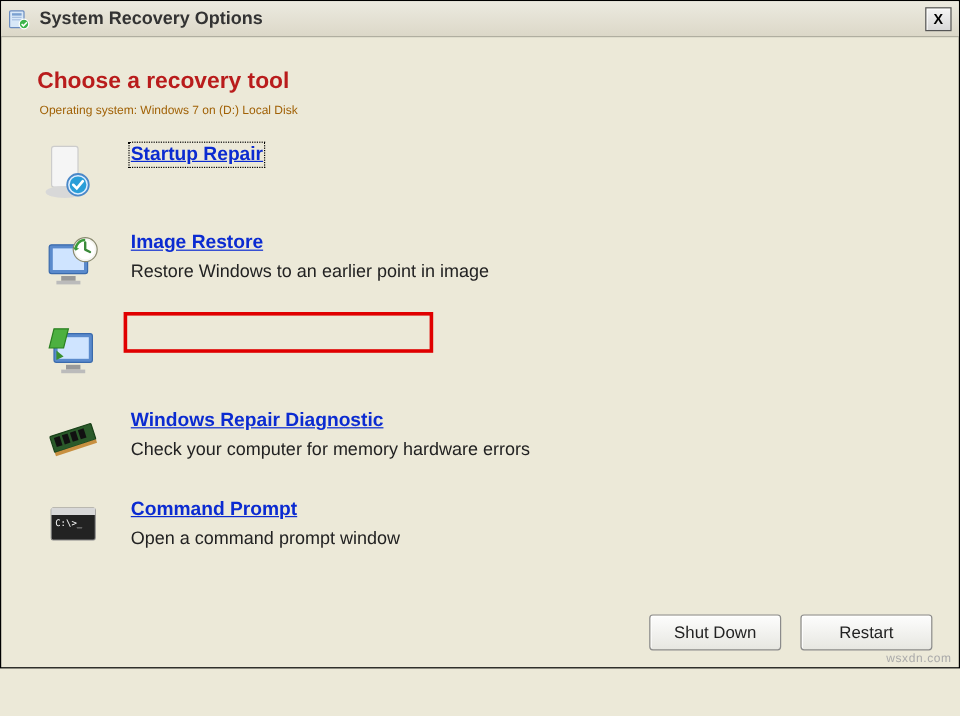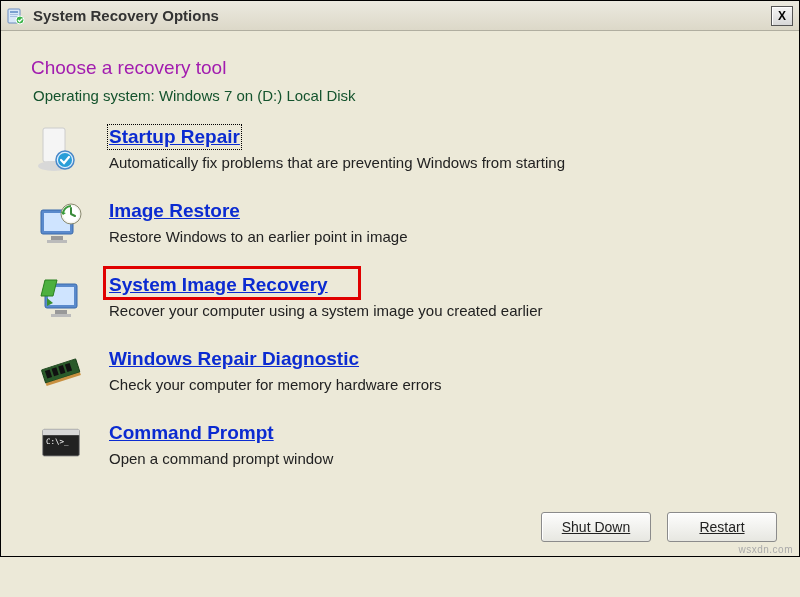--- a/index.html
+++ b/index.html
@@ -50,27 +50,27 @@
       text-align: center;
       cursor: pointer;
     }
     .content {
       flex: 1;
       padding: 26px 30px 0 30px;
       position: relative;
     }
     .heading {
       font-size: 19px;
-      font-weight: normal;
-      color: #a21caf;
+      font-weight: bold;
+      color: #b91c1c;
       margin-bottom: 8px;
     }
     .subheading {
-      font-size: 15px;
-      color: #14532d;
+      font-size: 10px;
+      color: #a16207;
       margin-bottom: 22px;
       padding-left: 2px;
     }
     .tool-list {
       padding-left: 6px;
     }
     .tool {
       display: flex;
       align-items: flex-start;
       margin-bottom: 26px;
@@ -83,21 +83,21 @@
       margin-right: 24px;
       display: flex;
       align-items: center;
       justify-content: center;
     }
     .tool-text {
       padding-top: 0;
     }
     .tool-link {
       color: #0b2bd1;
-      font-size: 19px;
+      font-size: 16px;
       font-weight: bold;
       text-decoration: underline;
       cursor: pointer;
       display: inline-block;
     }
     .tool-link.focused {
       outline: 1px dotted #000;
       outline-offset: 1px;
     }
     .tool-desc {
@@ -121,21 +121,20 @@
       min-width: 110px;
       height: 30px;
       border: 1px solid #8b8b8b;
       background: linear-gradient(#fdfdfd, #e7e7e1);
       box-shadow: inset 1px 1px 0 #fff;
       font-family: "Segoe UI", Tahoma, sans-serif;
       font-size: 14px;
       color: #222;
       cursor: pointer;
       border-radius: 3px;
-      text-decoration: underline;
     }
     .watermark {
       position: absolute;
       right: 6px;
       bottom: 1px;
       font-size: 10px;
       color: #aaa;
       letter-spacing: 0.5px;
     }
   </style>
@@ -169,21 +168,20 @@
           <svg viewBox="0 0 48 48" width="48" height="48">
             <rect x="6" y="2" width="22" height="34" rx="2" fill="#f5f5f5" stroke="#ccc"></rect>
             <ellipse cx="17" cy="40" rx="16" ry="5" fill="#d8d8d8"></ellipse>
             <circle cx="28" cy="34" r="9" fill="#ddeeff" stroke="#4a88c8" stroke-width="1.5"></circle>
             <circle cx="28" cy="34" r="7" fill="#2a9ed8"></circle>
             <path d="M24 34 l3 3 l5-6" stroke="#fff" stroke-width="2.2" fill="none" stroke-linecap="round"></path>
           </svg>
         </span>
         <div class="tool-text">
           <a class="tool-link focused">Startup Repair</a>
-          <div class="tool-desc">Automatically fix problems that are preventing Windows from starting</div>
         </div>
       </div>
 
       <div class="tool">
         <span class="tool-icon">
           <svg viewBox="0 0 48 48" width="48" height="48">
             <rect x="4" y="10" width="32" height="24" rx="2" fill="#5a8acc" stroke="#3a6aac"></rect>
             <rect x="7" y="13" width="26" height="18" fill="#cfe4ff"></rect>
             <rect x="14" y="36" width="12" height="4" fill="#999"></rect>
             <rect x="10" y="40" width="20" height="3" fill="#bbb"></rect>
@@ -204,24 +202,20 @@
         <span class="tool-icon">
           <svg viewBox="0 0 48 48" width="48" height="48">
             <rect x="8" y="10" width="32" height="24" rx="2" fill="#5a8acc" stroke="#3a6aac"></rect>
             <rect x="11" y="13" width="26" height="18" fill="#cfe4ff"></rect>
             <rect x="18" y="36" width="12" height="4" fill="#999"></rect>
             <rect x="14" y="40" width="20" height="3" fill="#bbb"></rect>
             <path d="M8 6 l12 0 l-4 16 l-12 0 z" fill="#4db040" stroke="#2a8020"></path>
             <path d="M10 24 l0 8 l6 -3 l-6 -5" fill="#3a9030"></path>
           </svg>
         </span>
-        <div class="tool-text">
-          <a class="tool-link">System Image Recovery</a>
-          <div class="tool-desc">Recover your computer using a system image you created earlier</div>
-        </div>
         <div class="highlight-box" style="left:66px; top:-8px; width:258px; height:34px;"></div>
       </div>
 
       <div class="tool">
         <span class="tool-icon">
           <svg viewBox="0 0 48 48" width="48" height="48">
             <g transform="rotate(-18 24 24)">
               <rect x="6" y="16" width="36" height="14" rx="1" fill="#2a5a2a" stroke="#184018"></rect>
               <rect x="9" y="18" width="5" height="8" fill="#111"></rect>
               <rect x="16" y="18" width="5" height="8" fill="#111"></rect>

